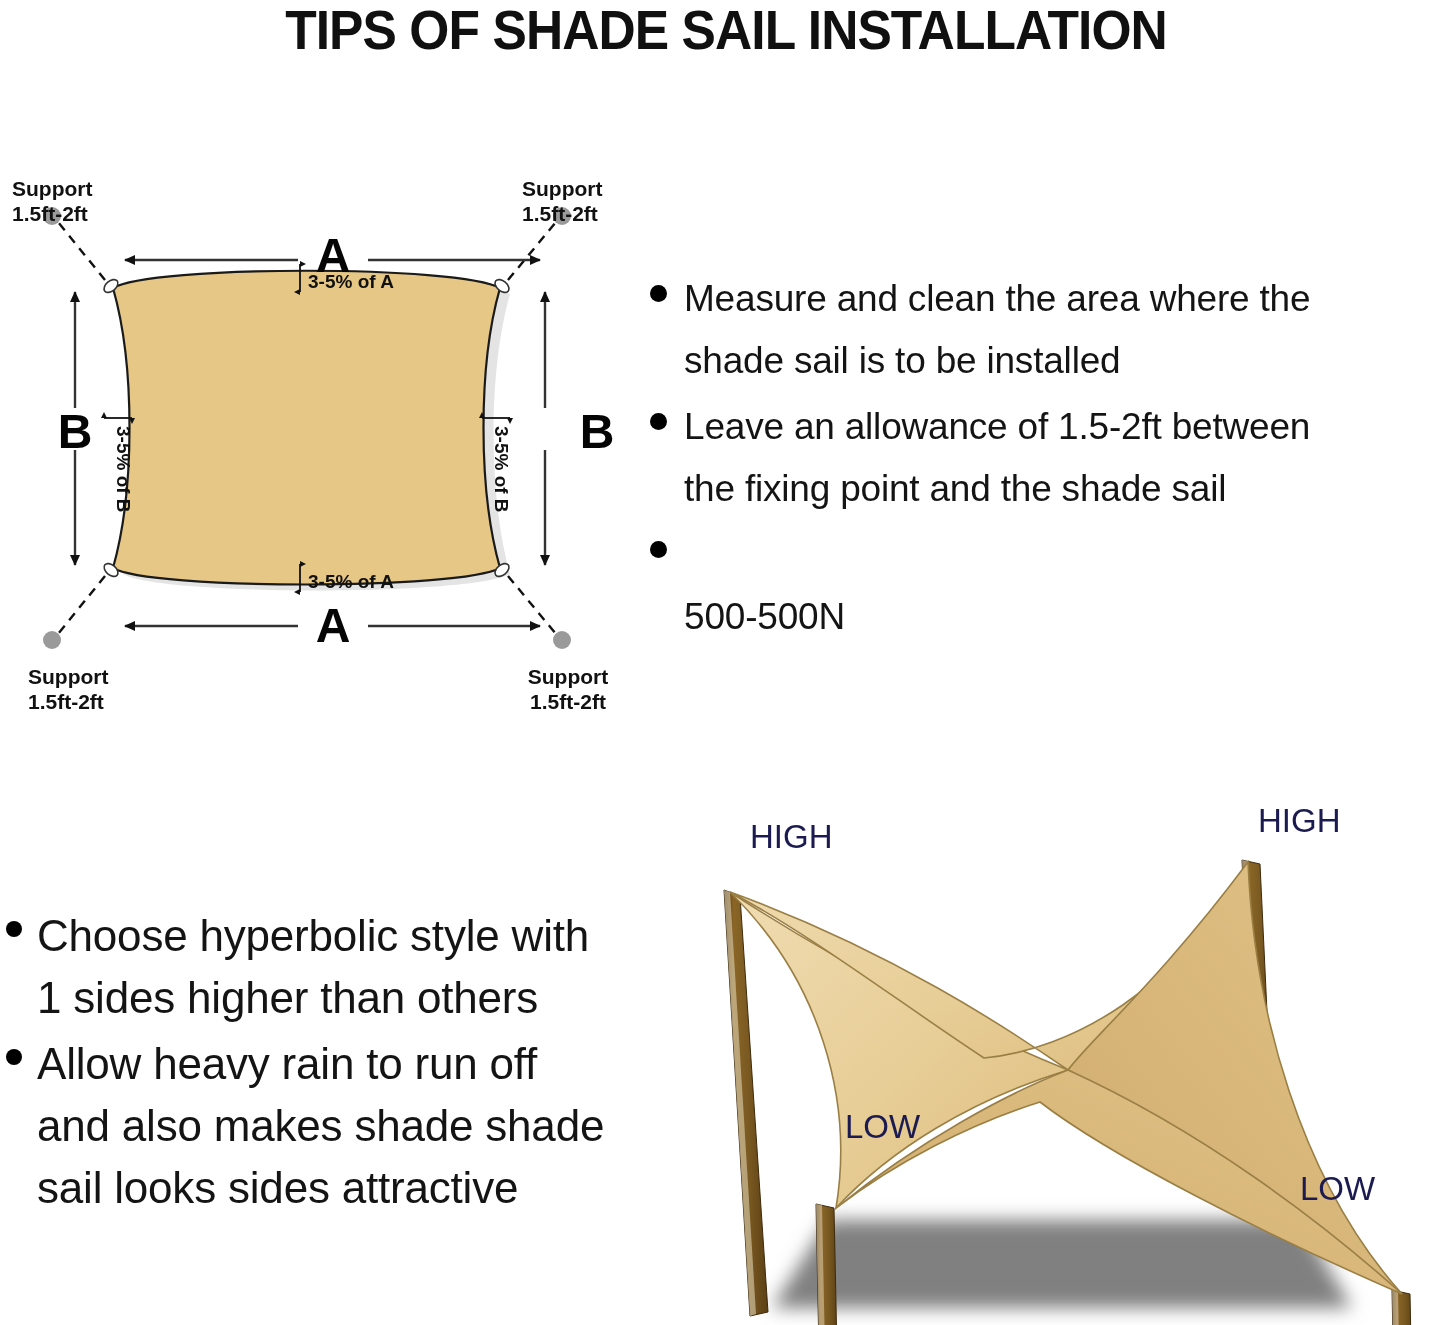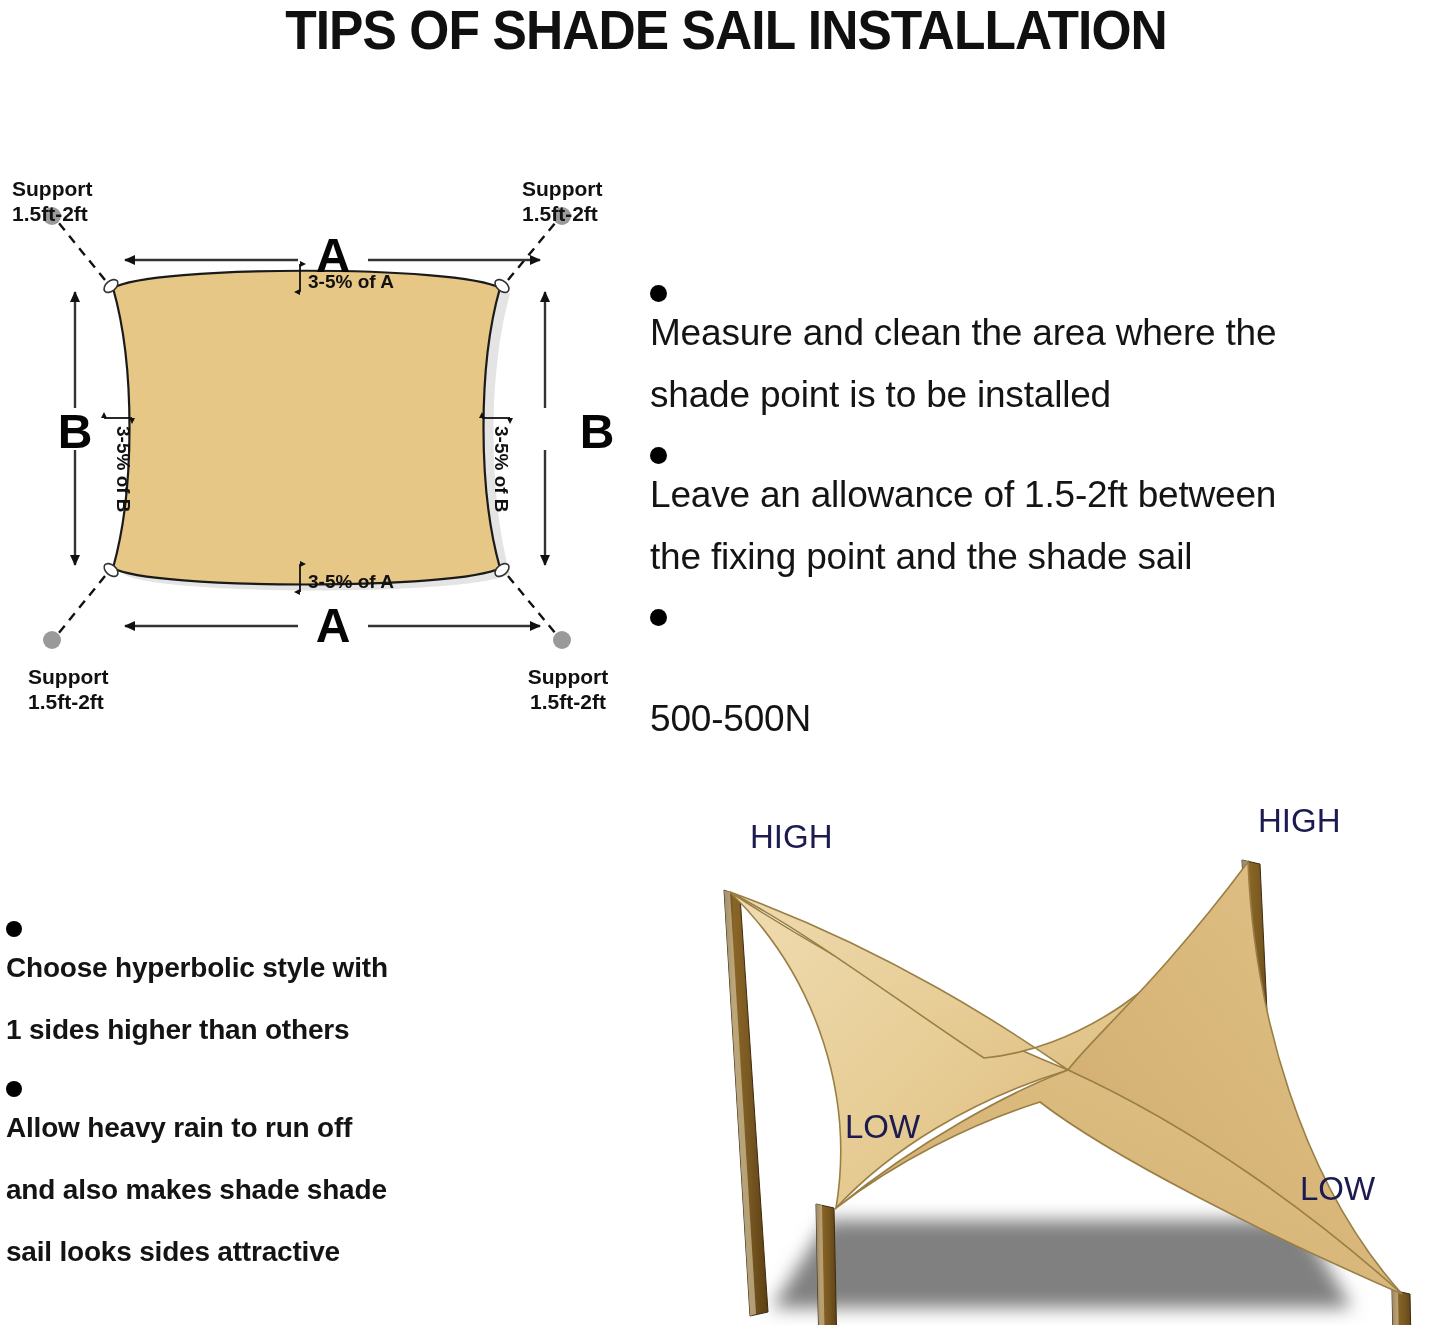--- a/index.html
+++ b/index.html
@@ -49,21 +49,20 @@
   #tips-list {
     position: absolute;
     left: 650px;
     top: 268px;
     width: 802px;
   }
   .bullet-row {
     display: flex;
     align-items: flex-start;
     margin-bottom: 4px;
-    flex-direction: column;
   }
   .bullet-dot {
     flex: 0 0 auto;
     width: 17px;
     height: 17px;
     border-radius: 50%;
     background: #000;
     margin-top: 17px;
     margin-right: 17px;
   }
@@ -82,23 +81,22 @@
     top: 905px;
     width: 620px;
   }
   #style-list .bullet-dot {
     width: 16px;
     height: 16px;
     margin-top: 16px;
     margin-right: 15px;
   }
   #style-list .bullet-text {
-    font-size: 28px;
+    font-size: 44px;
     line-height: 62px;
-    font-weight: bold;
   }
 
   
   #hyperbolic-illustration {
     position: absolute;
     left: 640px;
     top: 800px;
     width: 812px;
     height: 525px;
     text-align: center;
@@ -223,21 +221,21 @@
     </g>
   </svg>
 </div>
 
 <div id="tips-list">
 
   <div class="bullet-row">
     <span class="bullet-dot"></span>
     <span class="bullet-text">
       <span>Measure and clean the area where the</span><br>
-      <span>shade point is to be installed</span>
+      <span>shade sail is to be installed</span>
     </span>
   </div>
 
   <div class="bullet-row">
     <span class="bullet-dot"></span>
     <span class="bullet-text">
       <span>Leave an allowance of 1.5-2ft between</span><br>
       <span>the fixing point and the shade sail</span>
     </span>
   </div>

